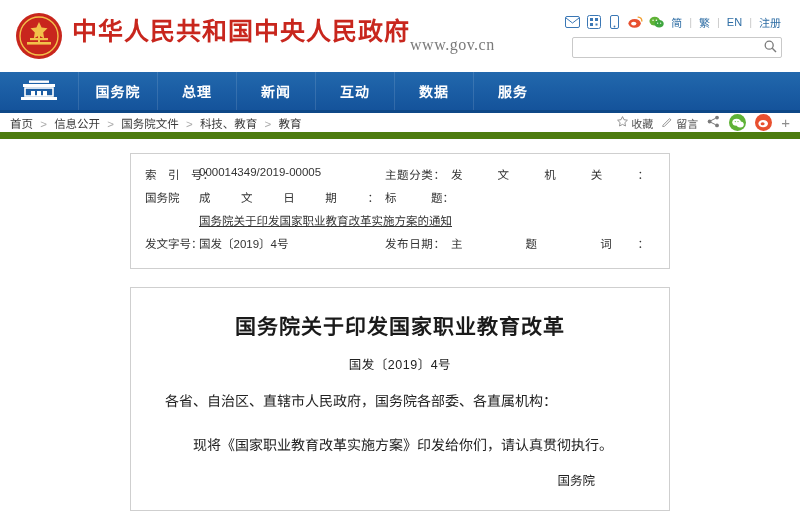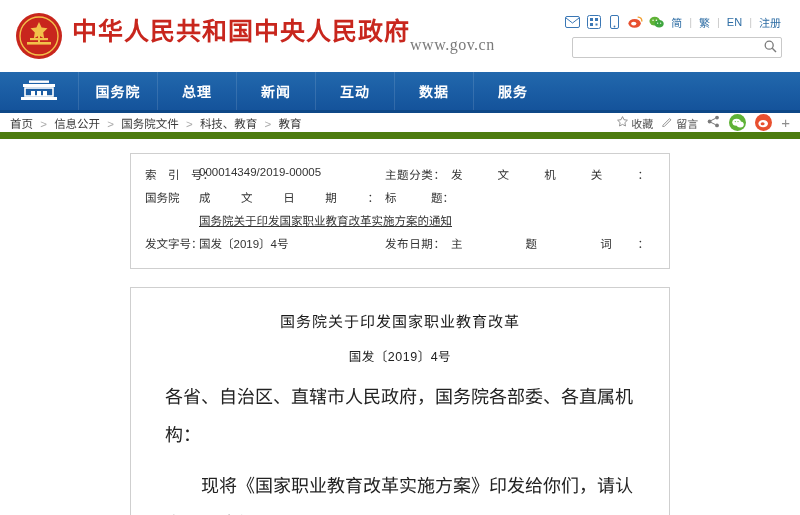--- a/index.html
+++ b/index.html
@@ -233,36 +233,36 @@
     width: 540px;
     border: 1px solid #cfcfcf;
     border-top: 0;
     margin-top: 18px;
     padding: 24px 34px 16px 34px;
     box-sizing: border-box;
     border-top: 1px solid #cfcfcf;
   }
   .doc-title {
     font-family: "DejaVu Sans", sans-serif;
-    font-size: 15px;
-    font-weight: normal;
+    font-size: 21px;
+    font-weight: bold;
     color: #1a1a1a;
     text-align: center;
     line-height: 1.45;
     letter-spacing: 1px;
   }
   .doc-number {
     text-align: center;
     font-size: 12.5px;
     color: #222;
     margin-top: 12px;
     letter-spacing: .5px;
   }
   .doc-p {
-    font-size: 18px;
+    font-size: 14px;
     color: #222;
     line-height: 2.1;
     margin-top: 14px;
   }
   .doc-p.indent { text-indent: 2em; }
   .sign {
     margin-top: 10px;
     text-align: right;
     font-size: 12.5px;
     color: #222;

